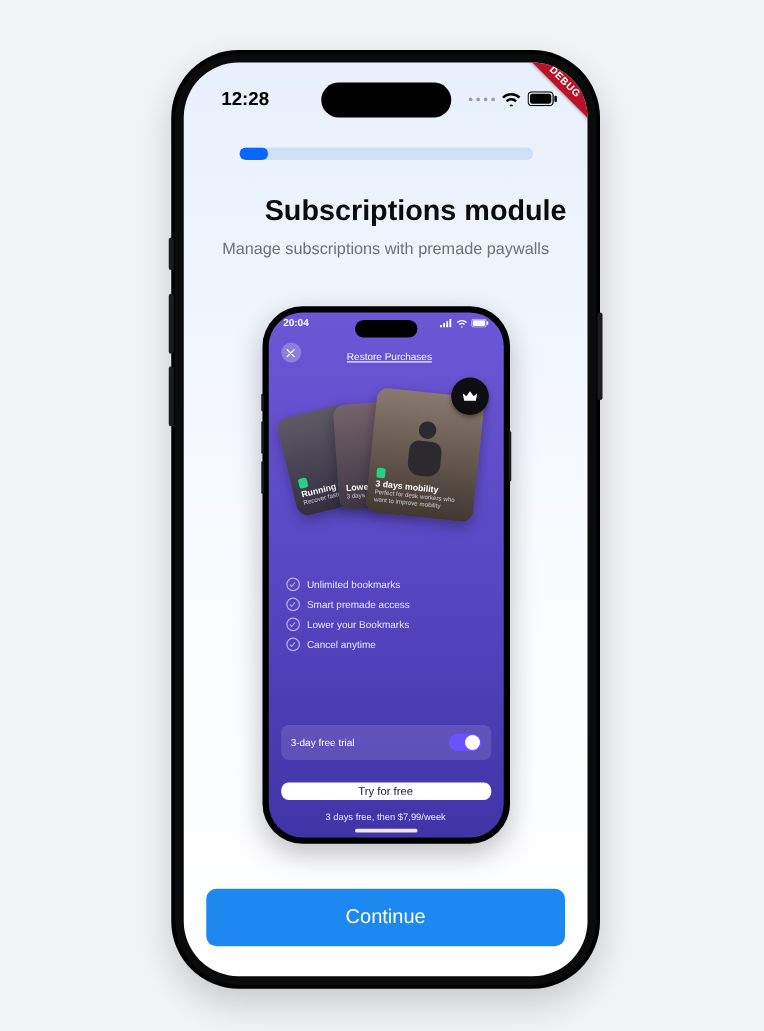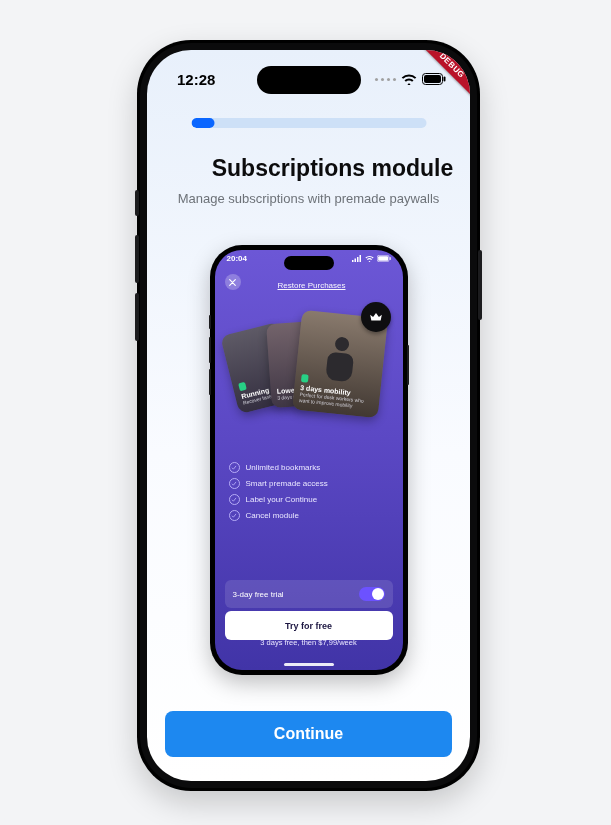--- a/index.html
+++ b/index.html
@@ -140,21 +140,21 @@
   }
 
   
   .continue {
     position:absolute;
     bottom:24px;
     left:18px; right:18px;
     height:46px;
     background:#1d88f0;
     color:#fff;
-    font-weight:700;
+    font-weight:400;
     font-size:16px;
     border-radius:8px;
     display:flex;
     align-items:center;
     justify-content:center;
   }
 
   
   .inner-phone {
     position:absolute;
@@ -282,29 +282,29 @@
     display:flex; align-items:center; justify-content:space-between;
     padding:0 8px;
     font-size:8px;
   }
   .toggle { width:26px; height:14px; border-radius:8px; background:#6c52ff; position:relative; }
   .toggle::after { content:""; position:absolute; right:1px; top:1px; width:12px; height:12px; background:#fff; border-radius:50%; }
 
   .try-btn {
     position:absolute;
     bottom:30px; left:10px; right:10px;
-    height:29px;
+    height:14px;
     background:#fff; color:#1b1540;
     border-radius:6px;
     display:flex;align-items:center;justify-content:center;
-    font-size:9px; font-weight:700;
+    font-size:9px; font-weight:400;
   }
   .price-line {
     position:absolute;
-    bottom:23px; left:0; right:0;
+    bottom:12px; left:0; right:0;
     text-align:center;
     font-size:7.5px;
     color:#e9e6ff;
   }
   .home-ind { position:absolute; bottom:4px; left:50%; transform:translateX(-50%); width:50px; height:3px; border-radius:2px; background:#fff; opacity:.9;}
 
   
   .btn-side { position:absolute; background:#1c1c1e; border-radius:3px; }
   .btn-left1 { left:-2px; top:150px; width:4px; height:26px; }
   .btn-left2 { left:-2px; top:195px; width:4px; height:48px; }
@@ -450,29 +450,29 @@
                     </svg>
                   </span>
                 <span>Smart premade access</span>
               </div>
               <div class="feat">
                 <span class="check">
                     <svg width="6" height="6" viewBox="0 0 10 10">
                       <path d="M2 5l2 2 4-5" stroke="#b6acf7" stroke-width="1.5" fill="none" stroke-linecap="round"></path>
                     </svg>
                   </span>
-                <span>Label your Continue</span>
+                <span>Lower your Bookmarks</span>
               </div>
               <div class="feat">
                 <span class="check">
                     <svg width="6" height="6" viewBox="0 0 10 10">
                       <path d="M2 5l2 2 4-5" stroke="#b6acf7" stroke-width="1.5" fill="none" stroke-linecap="round"></path>
                     </svg>
                   </span>
-                <span>Cancel module</span>
+                <span>Cancel anytime</span>
               </div>
             </div>
 
             <div class="trial-row">
               <span>3-day free trial</span>
               <span class="toggle"></span>
             </div>
 
             <div class="try-btn">Try for free</div>
             <div class="price-line">3 days free, then $7,99/week</div>

